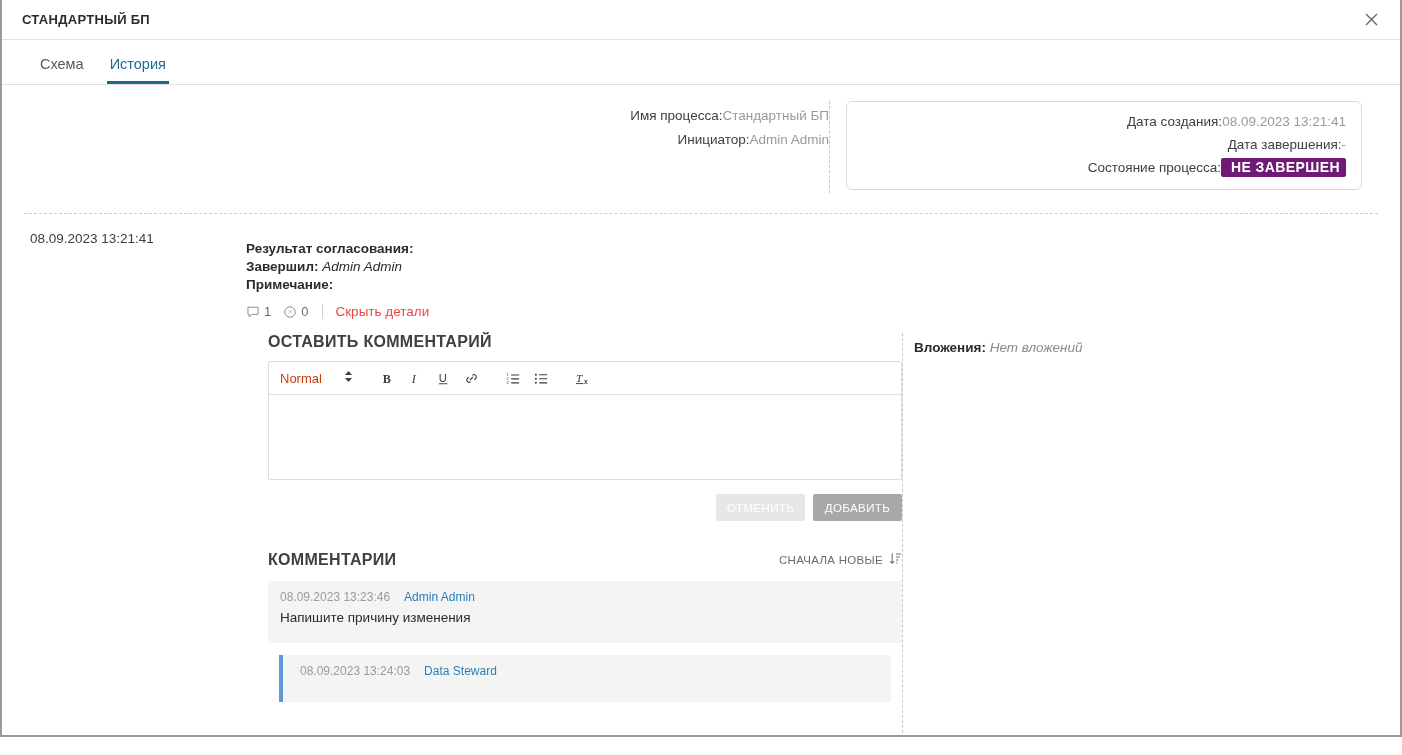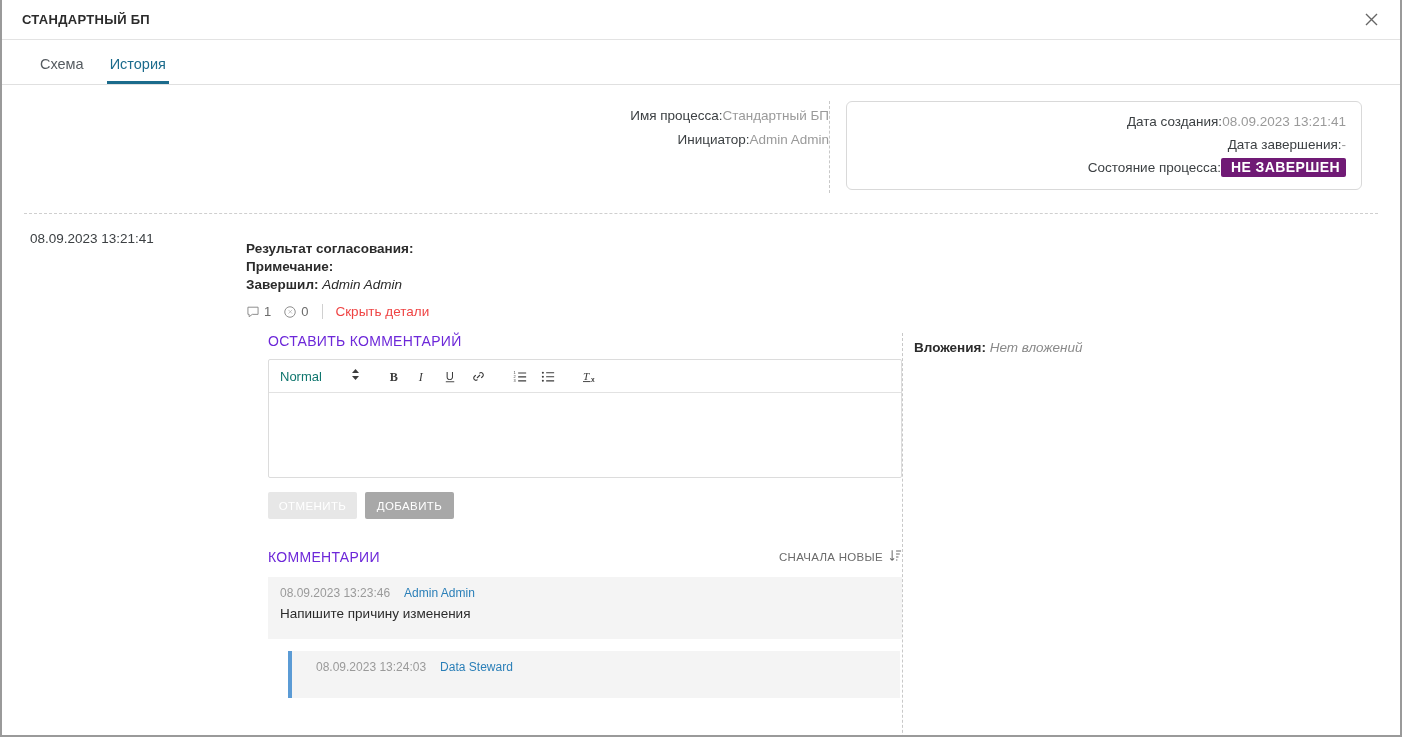--- a/index.html
+++ b/index.html
@@ -196,63 +196,63 @@
   }
   .lower-right {
     flex: 1;
     padding: 7px 0 0 11px;
   }
   .attach-line { font-size: 13.5px; color: #2b2b2b; font-weight: bold; }
   .attach-line .val { font-weight: normal; font-style: italic; color: #8a8a8a; }
 
   
   .section-title {
-    font-size: 14px;
-    font-weight: normal;
+    font-size: 16px;
+    font-weight: bold;
     letter-spacing: .3px;
-    color: #6d28d9;
+    color: #404040;
     margin-bottom: 10px;
   }
   .editor {
     border: 1px solid #dcdcdc;
     border-radius: 2px;
     background: #fff;
     width: 634px;
   }
   .editor-toolbar {
     height: 33px;
     border-bottom: 1px solid #e2e2e2;
     display: flex; align-items: center;
     padding: 0 9px;
     gap: 0;
   }
   .tb-select {
     display: flex; align-items: center;
-    font-size: 13px; color: #0f766e;
-    gap: 29px;
+    font-size: 13px; color: #c2410c;
+    gap: 22px;
     padding: 0 8px 0 2px;
     cursor: pointer;
     margin-right: 14px;
   }
   .tb-btn {
     width: 26px; height: 26px;
     display: flex; align-items: center; justify-content: center;
     cursor: pointer; color: #3c3c3c;
     margin-right: 2px;
   }
   .tb-gap { width: 14px; }
   .editor-area {
     height: 84px;
     padding: 8px 10px;
     font-size: 13.5px;
     color: #333;
     outline: none;
   }
   .btn-row {
-    display: flex; 
+    display: flex; justify-content: flex-end;
     gap: 8px; margin-top: 14px;
     width: 634px;
   }
   .btn {
     min-width: 89px;
     height: 27px;
     border: none;
     border-radius: 2px;
     font-size: 11.5px;
     letter-spacing: .4px;
@@ -274,24 +274,24 @@
     letter-spacing: .3px;
     cursor: pointer;
   }
   .comment {
     background: #f4f4f4;
     margin-top: 12px;
     padding: 9px 12px 18px 12px;
     width: 634px;
   }
   .comment.reply {
-    margin-left: 20px;
+    margin-left: 11px;
     width: 612px;
     border-left: 4px solid #5b9bd5;
-    padding-left: 24px;
+    padding-left: 17px;
   }
   .comment-head {
     display: flex; align-items: baseline; gap: 14px;
     margin-bottom: 6px;
   }
   .comment-date { font-size: 12px; color: #9a9a9a; }
   .comment-author { font-size: 12px; color: #2a7fb8; cursor: pointer; }
   .comment-text { font-size: 13.5px; color: #2b2b2b; }
 </style>
 </head>
@@ -351,26 +351,26 @@
     <div class="entry-time">08.09.2023 13:21:41</div>
     <div class="entry-body">
 
 
       <div class="fields">
         <div class="field-line">
           <span>Результат согласования:</span>
           <span class="val"></span>
         </div>
         <div class="field-line">
+          <span>Завершил:</span>
+          <span class="val">Admin Admin</span>
+        </div>
+        <div class="field-line">
           <span>Примечание:</span>
           <span class="val"></span>
-        </div>
-        <div class="field-line">
-          <span>Завершил:</span>
-          <span class="val">Admin Admin</span>
         </div>
       </div>
 
       <div class="meta-row">
         <div class="meta-item">
           <span>
             <svg width="14" height="14" viewBox="0 0 16 16" aria-hidden="true">
               <path d="M2.2 2.5h11.6v8.2H7.2L3.6 13.4v-2.7H2.2z" fill="none" stroke="#8a8a8a" stroke-width="1.1"></path>
             </svg>
           </span>

